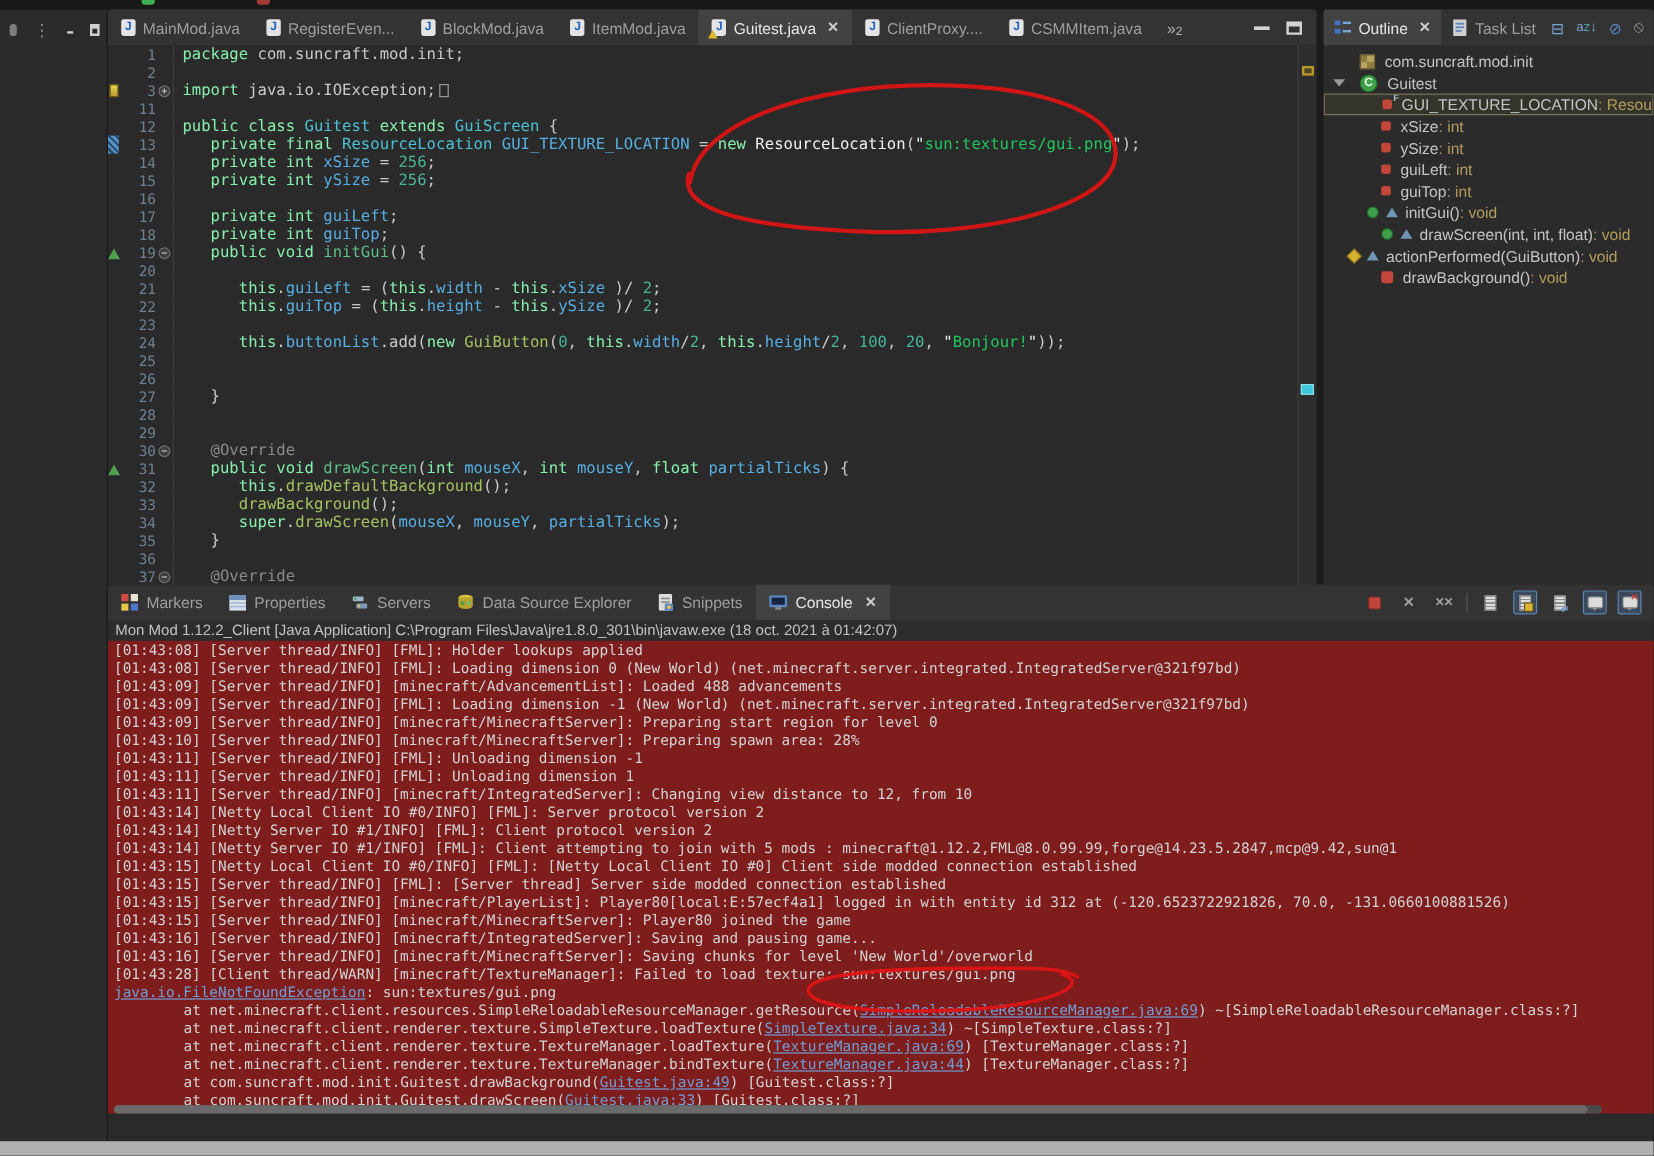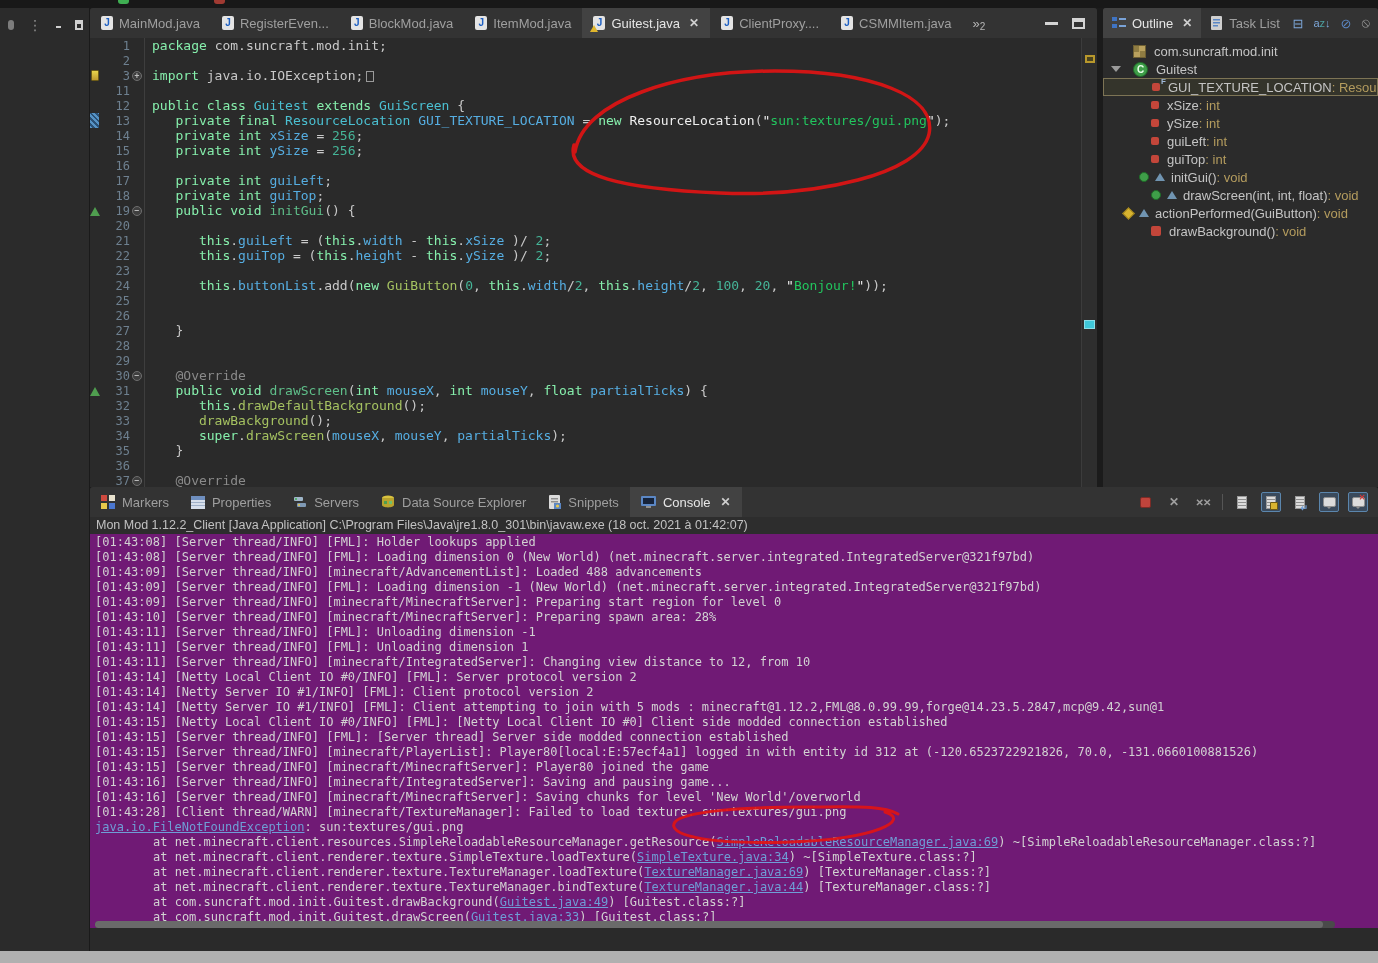--- a/index.html
+++ b/index.html
@@ -74,21 +74,21 @@
   .icx{color:#9f9f9f;font-weight:bold;font-size:12px}
   .icxx{color:#9f9f9f;font-weight:bold;font-size:10px;letter-spacing:-1px}
   .sep{width:1px;height:16px;background:#555}
   .icdoc{width:10px;height:13px;background:repeating-linear-gradient(#dcdcdc,#dcdcdc 2px,#8f8f8f 2px,#8f8f8f 3px);border:1px solid #9a9a9a;position:relative}
   .icdoc.lock:after{content:"";position:absolute;right:-3px;bottom:-2px;width:6px;height:6px;background:#d8b430;border:1px solid #6e5a12;border-radius:1px}
   .icdoc.wrap:after{content:"↵";position:absolute;right:-4px;bottom:-5px;color:#6f9ed6;font-size:9px;font-weight:bold}
   .icbub{width:13px;height:10px;background:#dcdcdc;border:1px solid #8f8f8f;border-radius:2px;position:relative}
   .icbub:after{content:"";position:absolute;left:2px;bottom:-3px;width:0;height:0;border-left:3px solid transparent;border-right:3px solid transparent;border-top:3px solid #8f8f8f}
   .icbub.redx:before{content:"✕";position:absolute;right:-2px;top:-5px;color:#cf3a3a;font-size:8px;font-weight:bold}
   #chead{position:absolute;left:0;top:30px;width:1288px;height:17px;background:#2d2d2d;color:#c2c2c2;font-size:12.5px;padding:1px 0 0 6px;white-space:nowrap;overflow:hidden}
-  #consolebody{position:absolute;left:0;top:47px;width:1288px;height:394px;background:#701a75;overflow:hidden;padding:1px 0 0 5px}
+  #consolebody{position:absolute;left:0;top:47px;width:1288px;height:394px;background:#7f1d1d;overflow:hidden;padding:1px 0 0 5px}
   .lrow{white-space:pre;font:12px/15px "DejaVu Sans Mono",monospace;color:#d2d2d2}
   .lrow.ind{padding-left:58px}
   .clink{color:#6f9ed6;text-decoration:underline}
   #hscroll{position:absolute;left:5px;top:434px;width:1240px;height:7px;background:#4a4a4a;border-radius:4px}
   #hscroll .thumb{width:99%;height:7px;background:#6a6a6a;border-radius:4px}
   #bottomstrip{left:0;top:951px;width:1378px;height:12px;background:#b0b0b0}
   
   #annot{left:0;top:0;width:1378px;height:963px;pointer-events:none;z-index:60}
   .sliver{position:absolute;top:0;height:4px;border-radius:0 0 3px 3px}
 </style>

